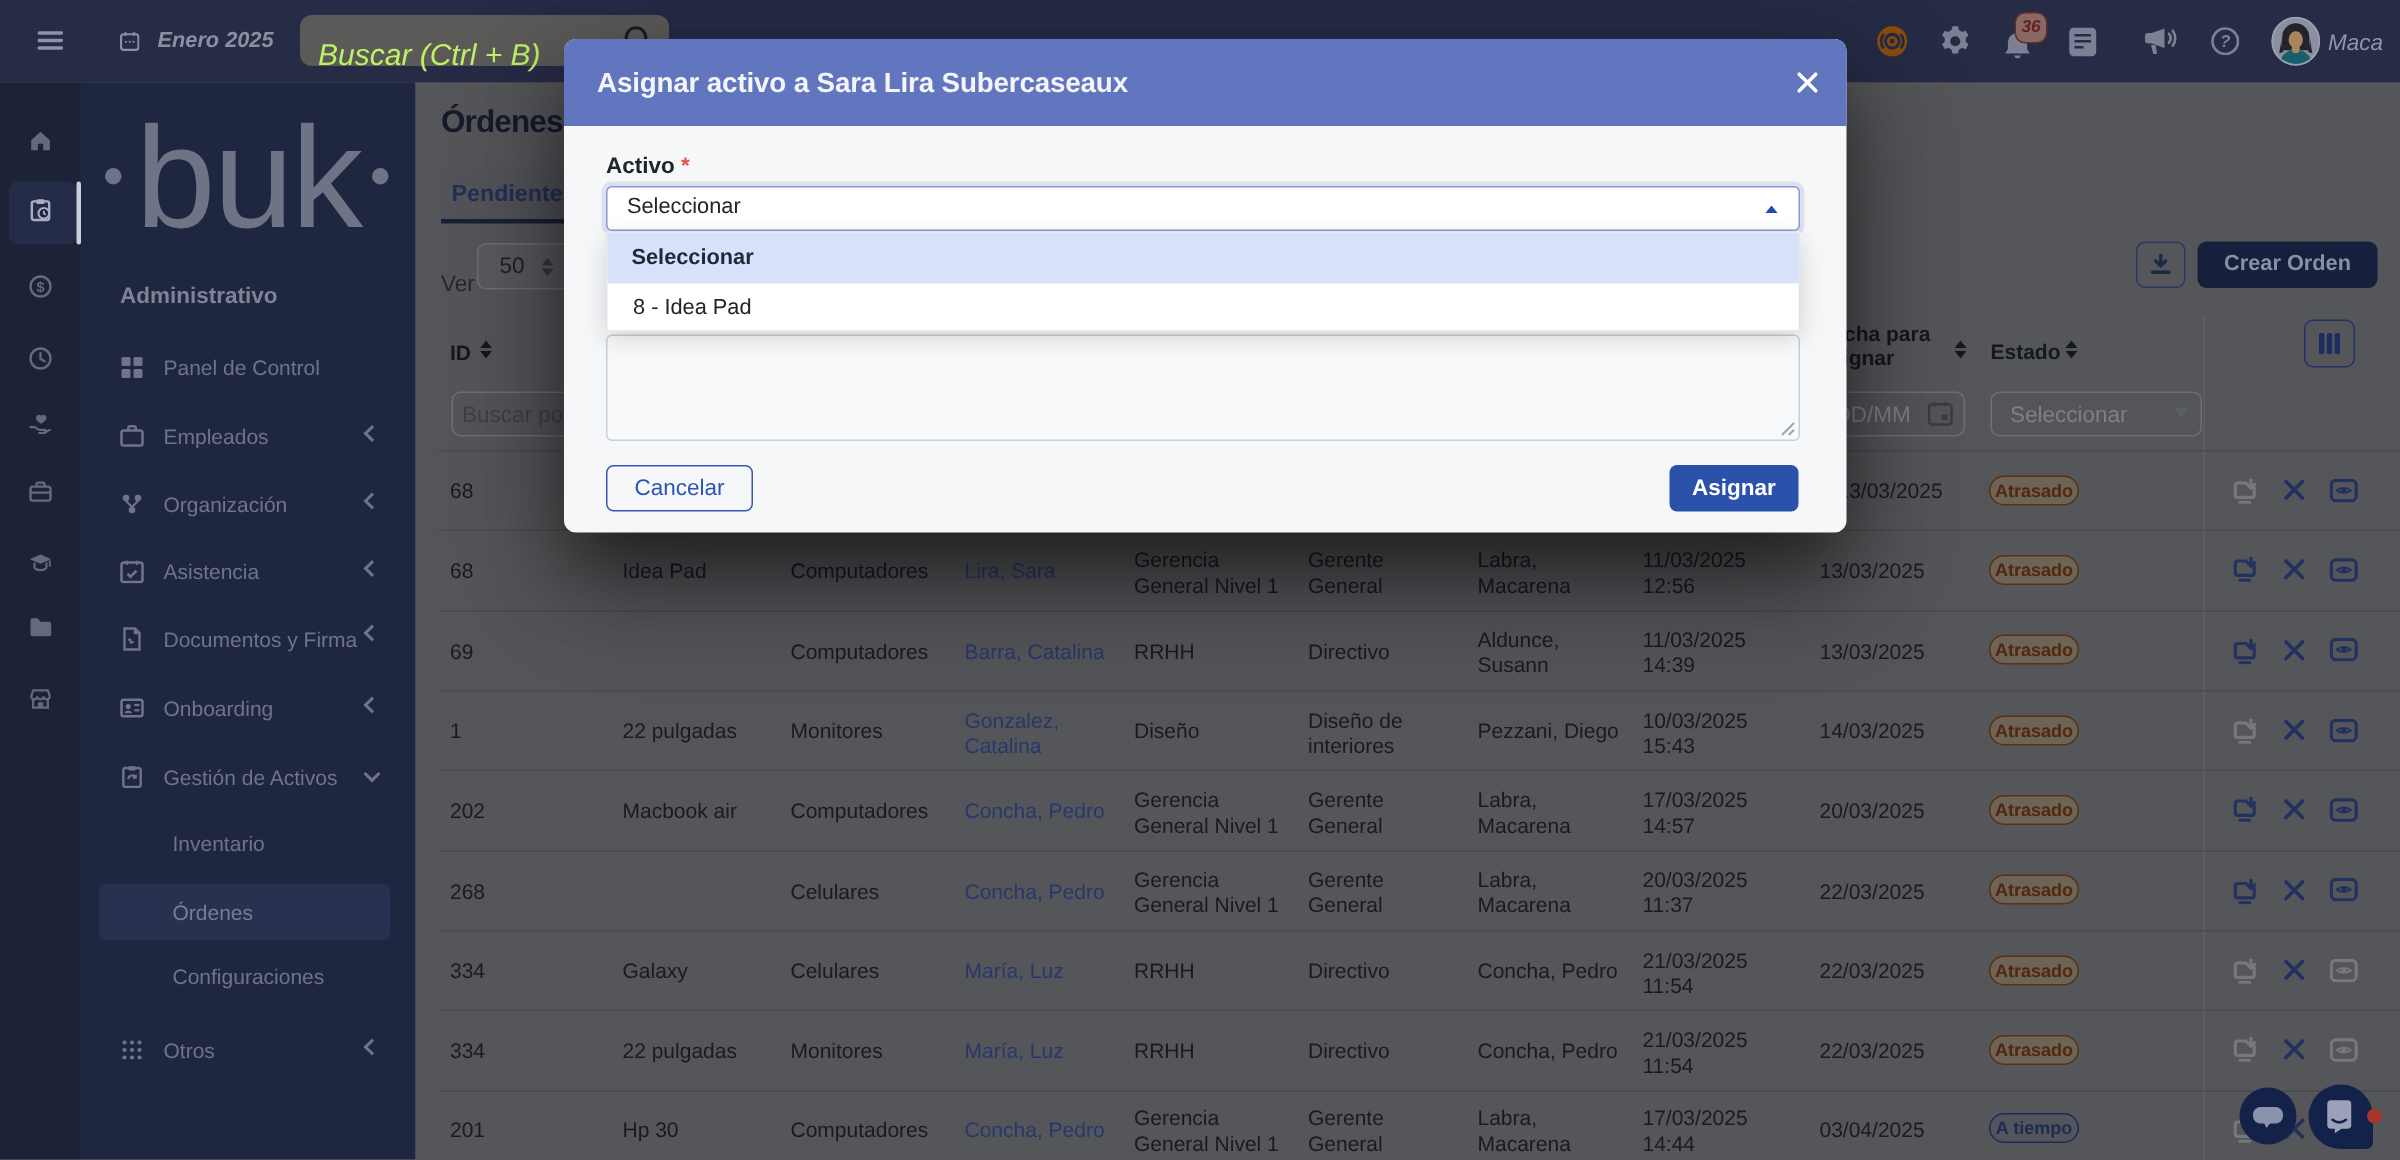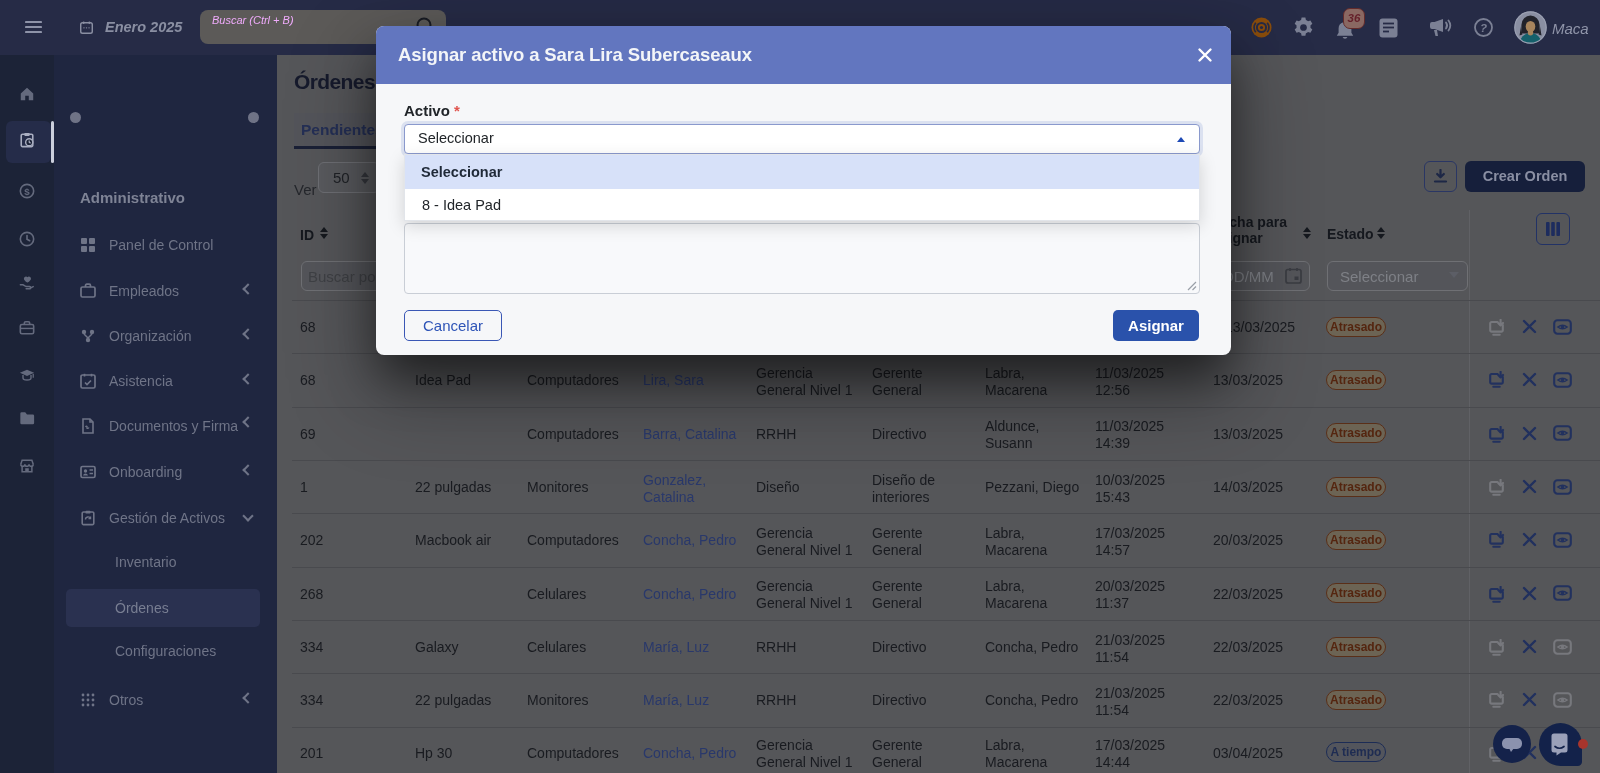--- a/index.html
+++ b/index.html
@@ -3,21 +3,21 @@
 <meta charset="utf-8">
 <style>
 *{margin:0;padding:0;box-sizing:border-box;}
 html,body{width:1600px;height:773px;overflow:hidden;}
 body{position:relative;background:#555659;font-family:"Liberation Sans",sans-serif;}
 .abs{position:absolute;}
 
 #topbar{left:0;top:0;width:1600px;height:55px;background:#262B46;font-style:italic;}
 .tbtxt{color:#8A8FA2;font-size:14.5px;font-weight:700;}
 #search{left:200px;top:10px;width:246px;height:34px;background:#5C5A58;border-radius:8px;}
-#search span{position:absolute;left:12px;top:4px;font-size:11px;color:#f0abfc;}
+#search span{position:absolute;left:12px;top:16px;font-size:20px;color:#bef264;}
 
 #strip{left:0;top:55px;width:54px;height:718px;background:#1C2337;}
 #panel{left:54px;top:55px;width:223px;height:718px;background:#1F2640;}
 .sicon{position:absolute;left:19px;width:16px;height:16px;}
 #stripactive{left:6px;top:66px;width:45px;height:42px;background:#252C49;border-radius:6px;}
 #stripbar{left:51px;top:66px;width:3px;height:42px;background:#CBCFDC;border-radius:2px;}
 #logo{left:0;top:17px;line-height:94px;width:223px;text-align:center;color:#6F7386;font-weight:400;font-size:96px;letter-spacing:-1.5px;}
 .ldot{width:11px;height:11px;border-radius:50%;background:#6F7386;}
 .nav{position:absolute;left:26px;font-size:14px;color:#6F7487;}
 .nico{position:absolute;left:26px;width:16px;height:16px;}
@@ -186,20 +186,21 @@
     </svg>
   <svg class="sicon" style="top:403px" viewBox="0 0 18 18">
       <path d="M2 7 L3.5 2.5 h11 L16 7" fill="none" stroke="#646A7D" stroke-width="1.7"></path>
       <path d="M2 7 a2.3 2.3 0 0 0 4.6 0 a2.3 2.3 0 0 0 4.7 0 a2.3 2.3 0 0 0 4.7 0" fill="none" stroke="#646A7D" stroke-width="1.7"></path>
       <path d="M3.5 9.5 V15.5 h11 V9.5" fill="none" stroke="#646A7D" stroke-width="1.7"></path>
       <rect x="7" y="11.5" width="4" height="4" fill="#646A7D"></rect>
     </svg>
 </div>
 
 <div class="abs" id="panel">
+  <div class="abs" id="logo">buk</div>
   <div class="abs ldot" style="left:16px;top:57px"></div>
   <div class="abs ldot" style="left:194px;top:57px"></div>
   <div class="abs" style="left:26px;top:134px;font-size:15px;font-weight:700;color:#7E8395">Administrativo</div>
   <svg class="nico" style="top:182px" viewBox="0 0 16 16">
       <rect x="1" y="1" width="6" height="6" rx="1" fill="#6F7487"></rect>
       <rect x="9" y="1" width="6" height="6" rx="1" fill="#6F7487"></rect>
       <rect x="1" y="9" width="6" height="6" rx="1" fill="#6F7487"></rect>
       <rect x="9" y="9" width="6" height="6" rx="1" fill="#6F7487"></rect>
     </svg>
   <span class="nav" style="left:55px;top:182px">Panel de Control</span>

